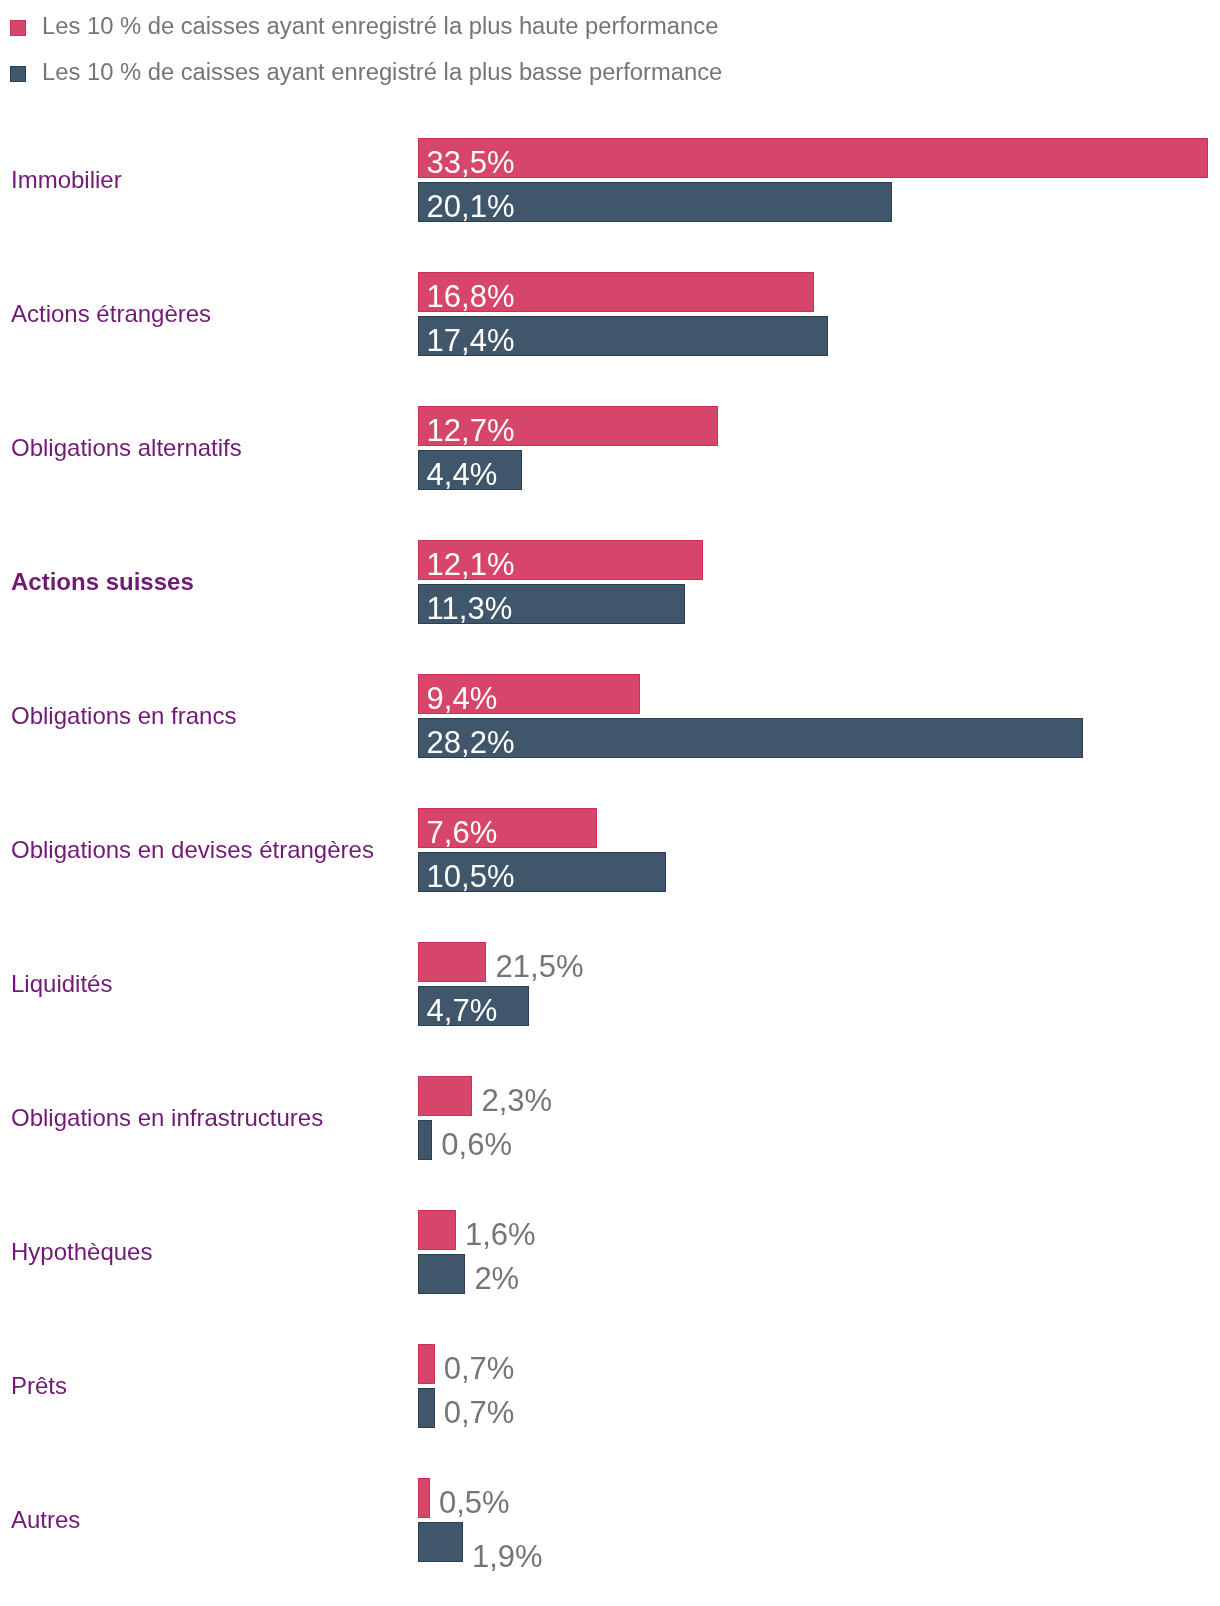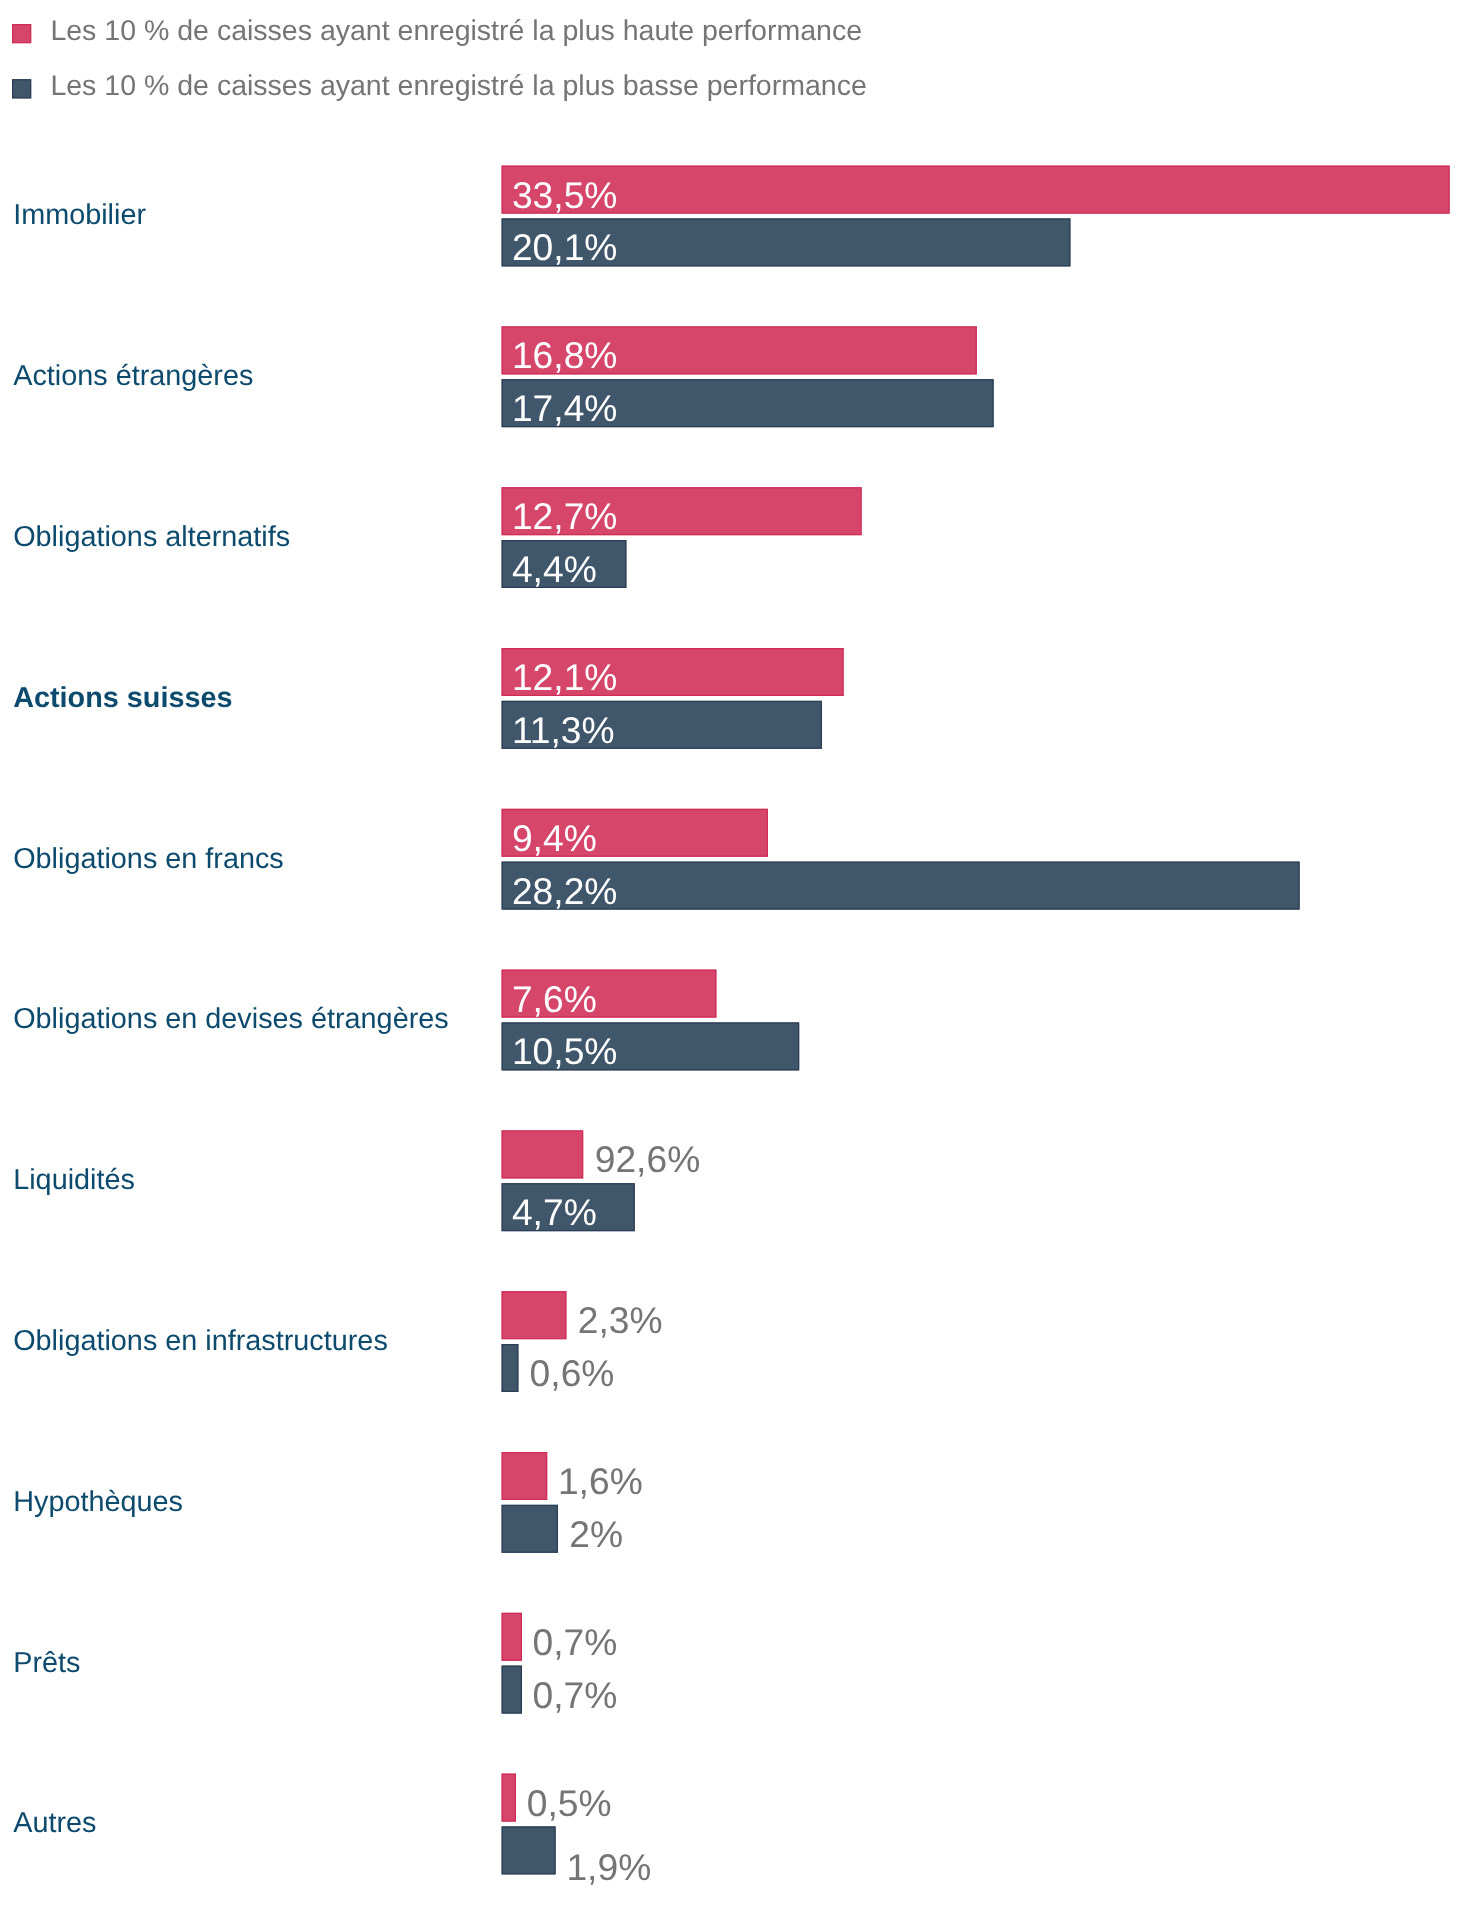--- a/index.html
+++ b/index.html
@@ -4,21 +4,21 @@
 <title>Chart</title>
 <style>
   html,body{margin:0;padding:0;background:#ffffff;}
   .legend-label,.cat-label,.bar-value{-webkit-font-smoothing:antialiased;transform:translateZ(0);}
   body{width:1220px;height:1606px;overflow:hidden;
        font-family:"Liberation Sans",sans-serif;
        -webkit-font-smoothing:antialiased;}
   #chart{position:relative;width:1220px;height:1189px;background:#ffffff;}
   .legend-swatch{position:absolute;width:15.8px;height:15.9px;box-sizing:border-box;border-style:solid;border-width:1px;}
   .legend-label{position:absolute;font-size:23.78px;color:#757575;white-space:nowrap;line-height:1;}
-  .cat-label{position:absolute;font-size:24px;color:#0c4a6e;white-space:nowrap;line-height:1;}
+  .cat-label{position:absolute;font-size:24px;color:#701a75;white-space:nowrap;line-height:1;}
   .bar{position:absolute;box-sizing:border-box;border-style:solid;border-width:1px;}
   .bar-value{position:absolute;font-size:31px;white-space:nowrap;line-height:1;}
   .v-in{color:#ffffff;}
   .v-out{color:#757575;}
 </style>
 </head>
 <body>
 
 <div id="chart">
 
@@ -68,21 +68,21 @@
     <div class="bar-group">
       <div class="cat-label" style="left: 11px; top: 837.95px;">Obligations en devises étrangères</div>
       <div class="bar" style="left: 418px; top: 808px; width: 179.284px; height: 39.8px; background: rgb(214, 69, 106); border-color: rgb(207, 44, 88);"></div>
       <div class="bar-value v-in" style="left:426.6px;top:816.9px;">7,6%</div>
       <div class="bar" style="left: 418px; top: 852.1px; width: 247.695px; height: 39.8px; background: rgb(64, 86, 106); border-color: rgb(43, 62, 85);"></div>
       <div class="bar-value v-in" style="left:426.6px;top:861.0px;">10,5%</div>
     </div>
     <div class="bar-group">
       <div class="cat-label" style="left: 11px; top: 971.95px;">Liquidités</div>
       <div class="bar" style="left: 418px; top: 942px; width: 68.411px; height: 39.8px; background: rgb(214, 69, 106); border-color: rgb(207, 44, 88);"></div>
-      <div class="bar-value v-out" style="left: 495.611px; top: 950.9px;">92,6%</div>
+      <div class="bar-value v-out" style="left: 495.611px; top: 950.9px;">21,5%</div>
       <div class="bar" style="left: 418px; top: 986.1px; width: 110.873px; height: 39.8px; background: rgb(64, 86, 106); border-color: rgb(43, 62, 85);"></div>
       <div class="bar-value v-in" style="left:426.6px;top:995.0px;text-align:right;">4,7%</div>
     </div>
     <div class="bar-group">
       <div class="cat-label" style="left:11px;top:1105.95px;">Obligations en infrastructures</div>
       <div class="bar" style="left: 418px; top: 1076px; width: 54.257px; height: 39.8px; background: rgb(214, 69, 106); border-color: rgb(207, 44, 88);"></div>
       <div class="bar-value v-out" style="left: 481.457px; top: 1084.9px;">2,3%</div>
       <div class="bar" style="left: 418px; top: 1120.1px; width: 14.154px; height: 39.8px; background: rgb(64, 86, 106); border-color: rgb(43, 62, 85);"></div>
       <div class="bar-value v-out" style="left: 441.354px; top: 1129px;">0,6%</div>
     </div>

